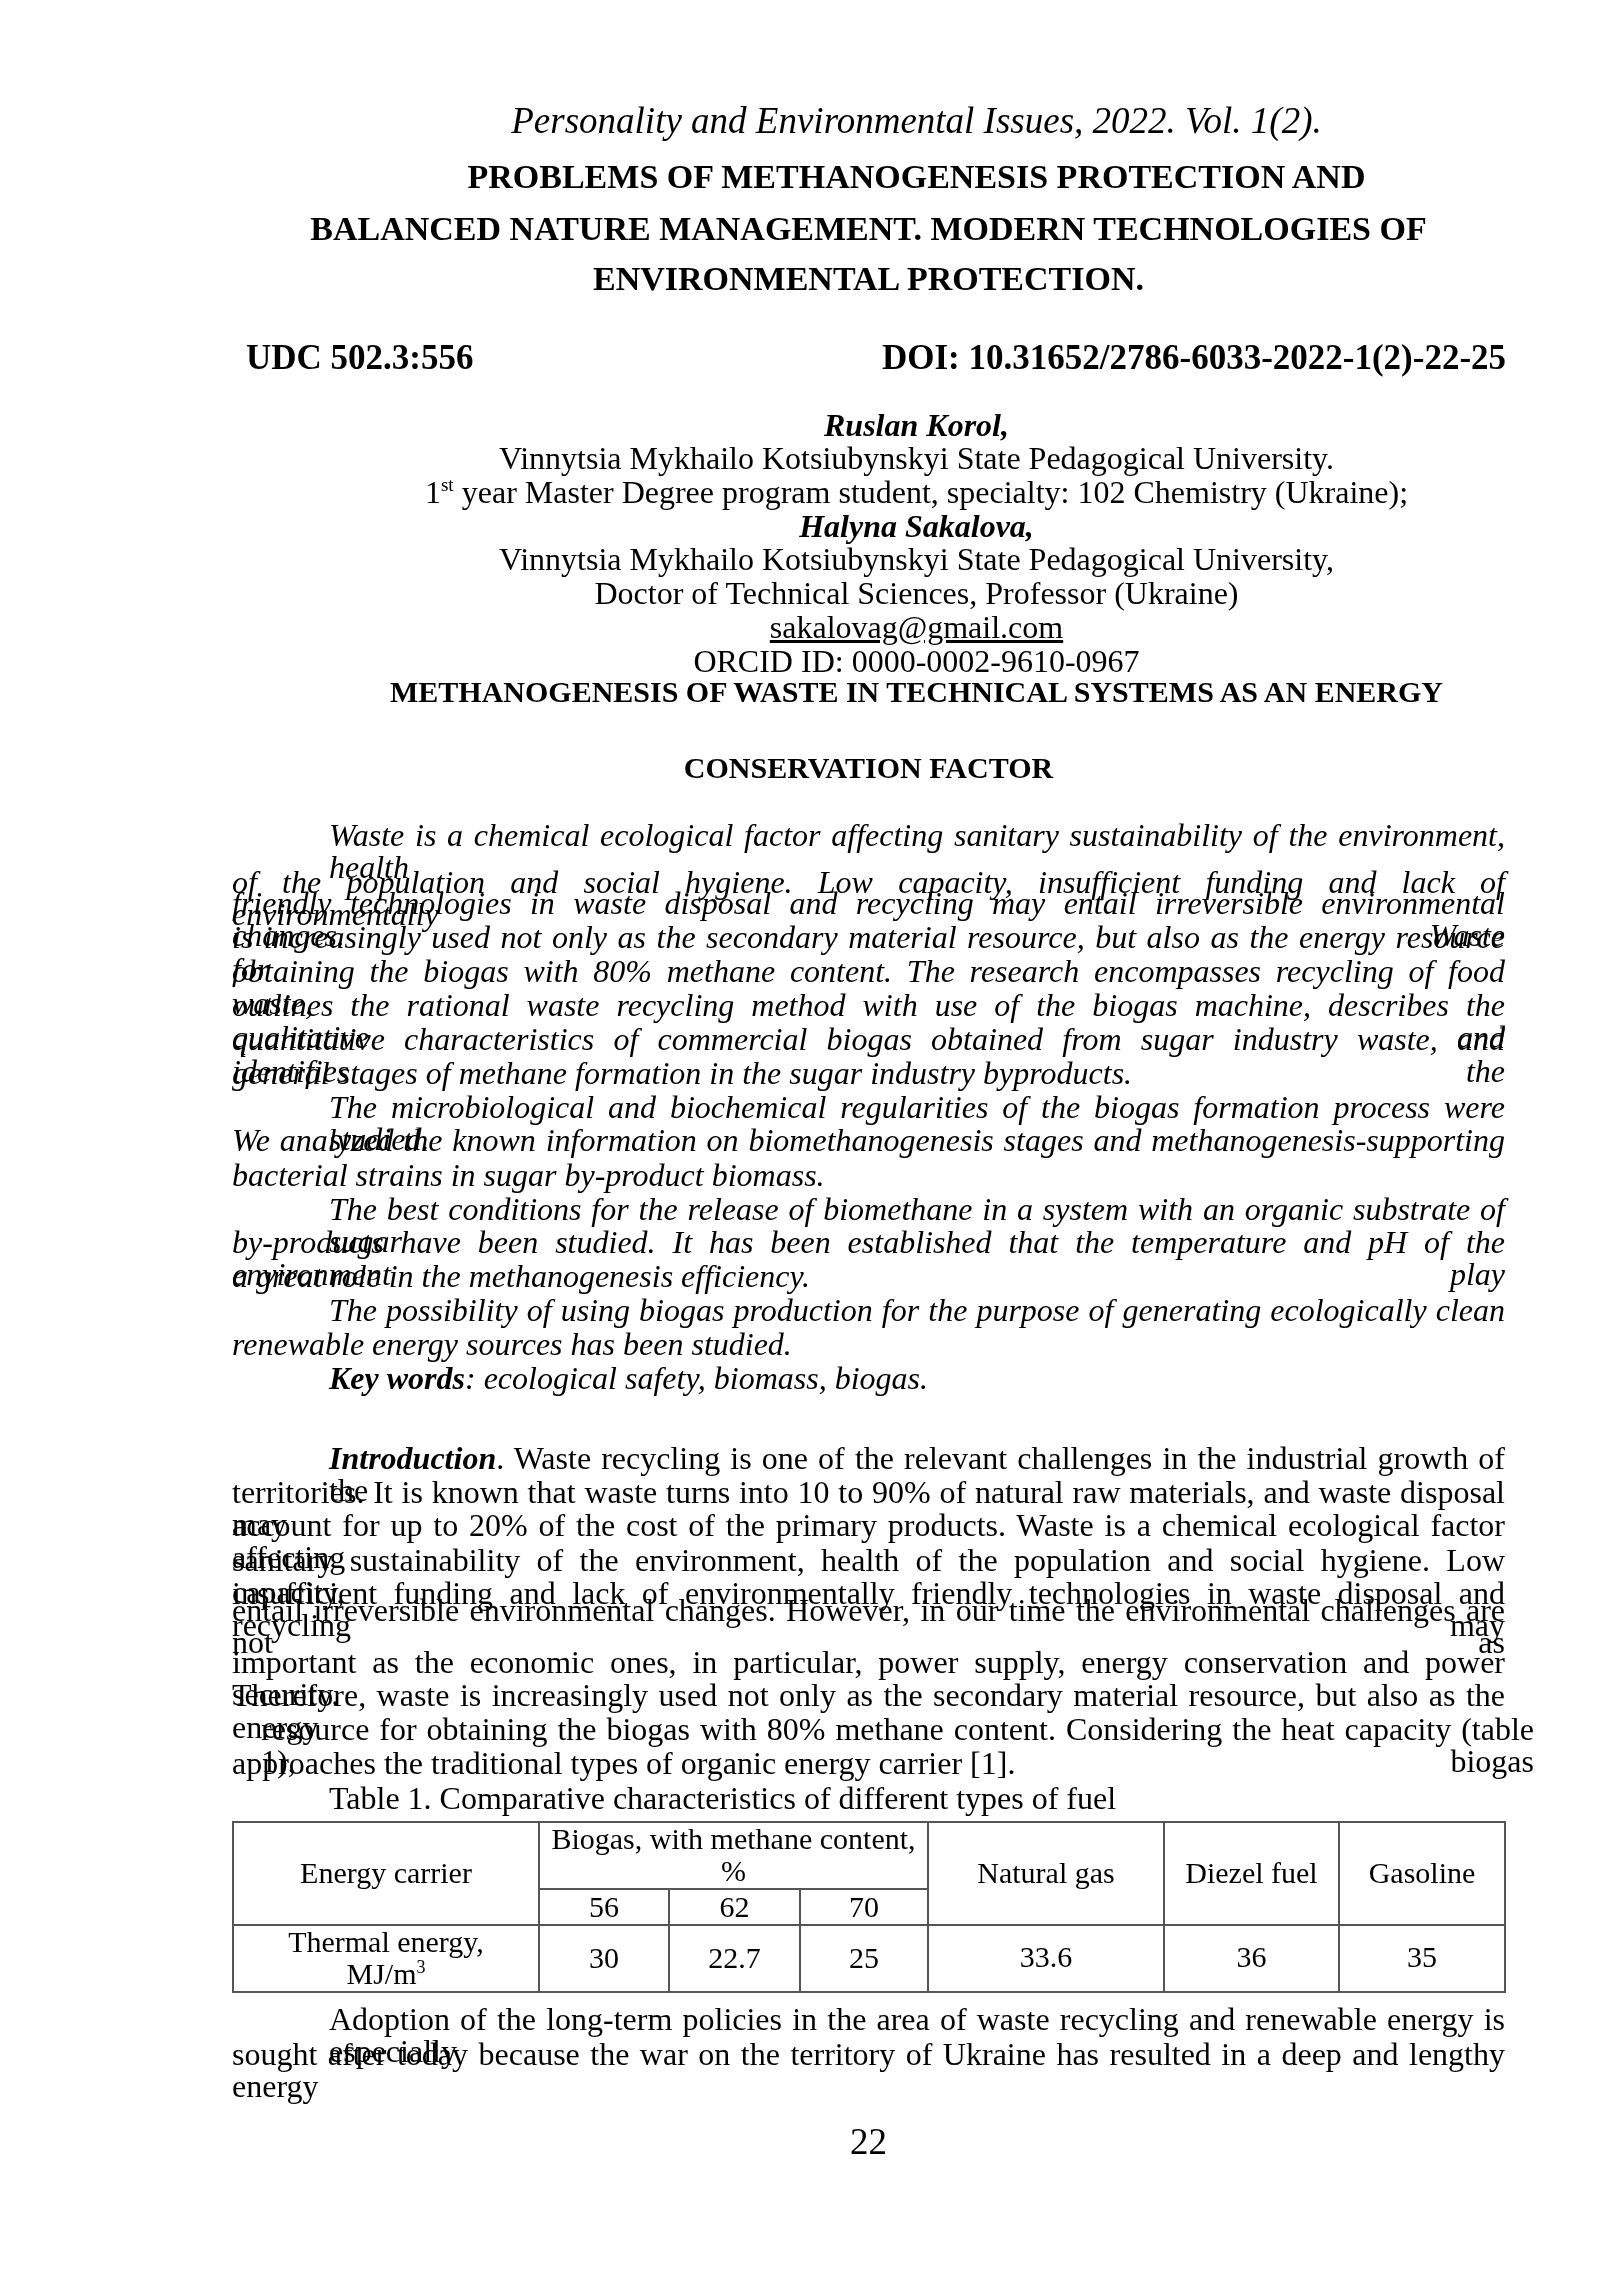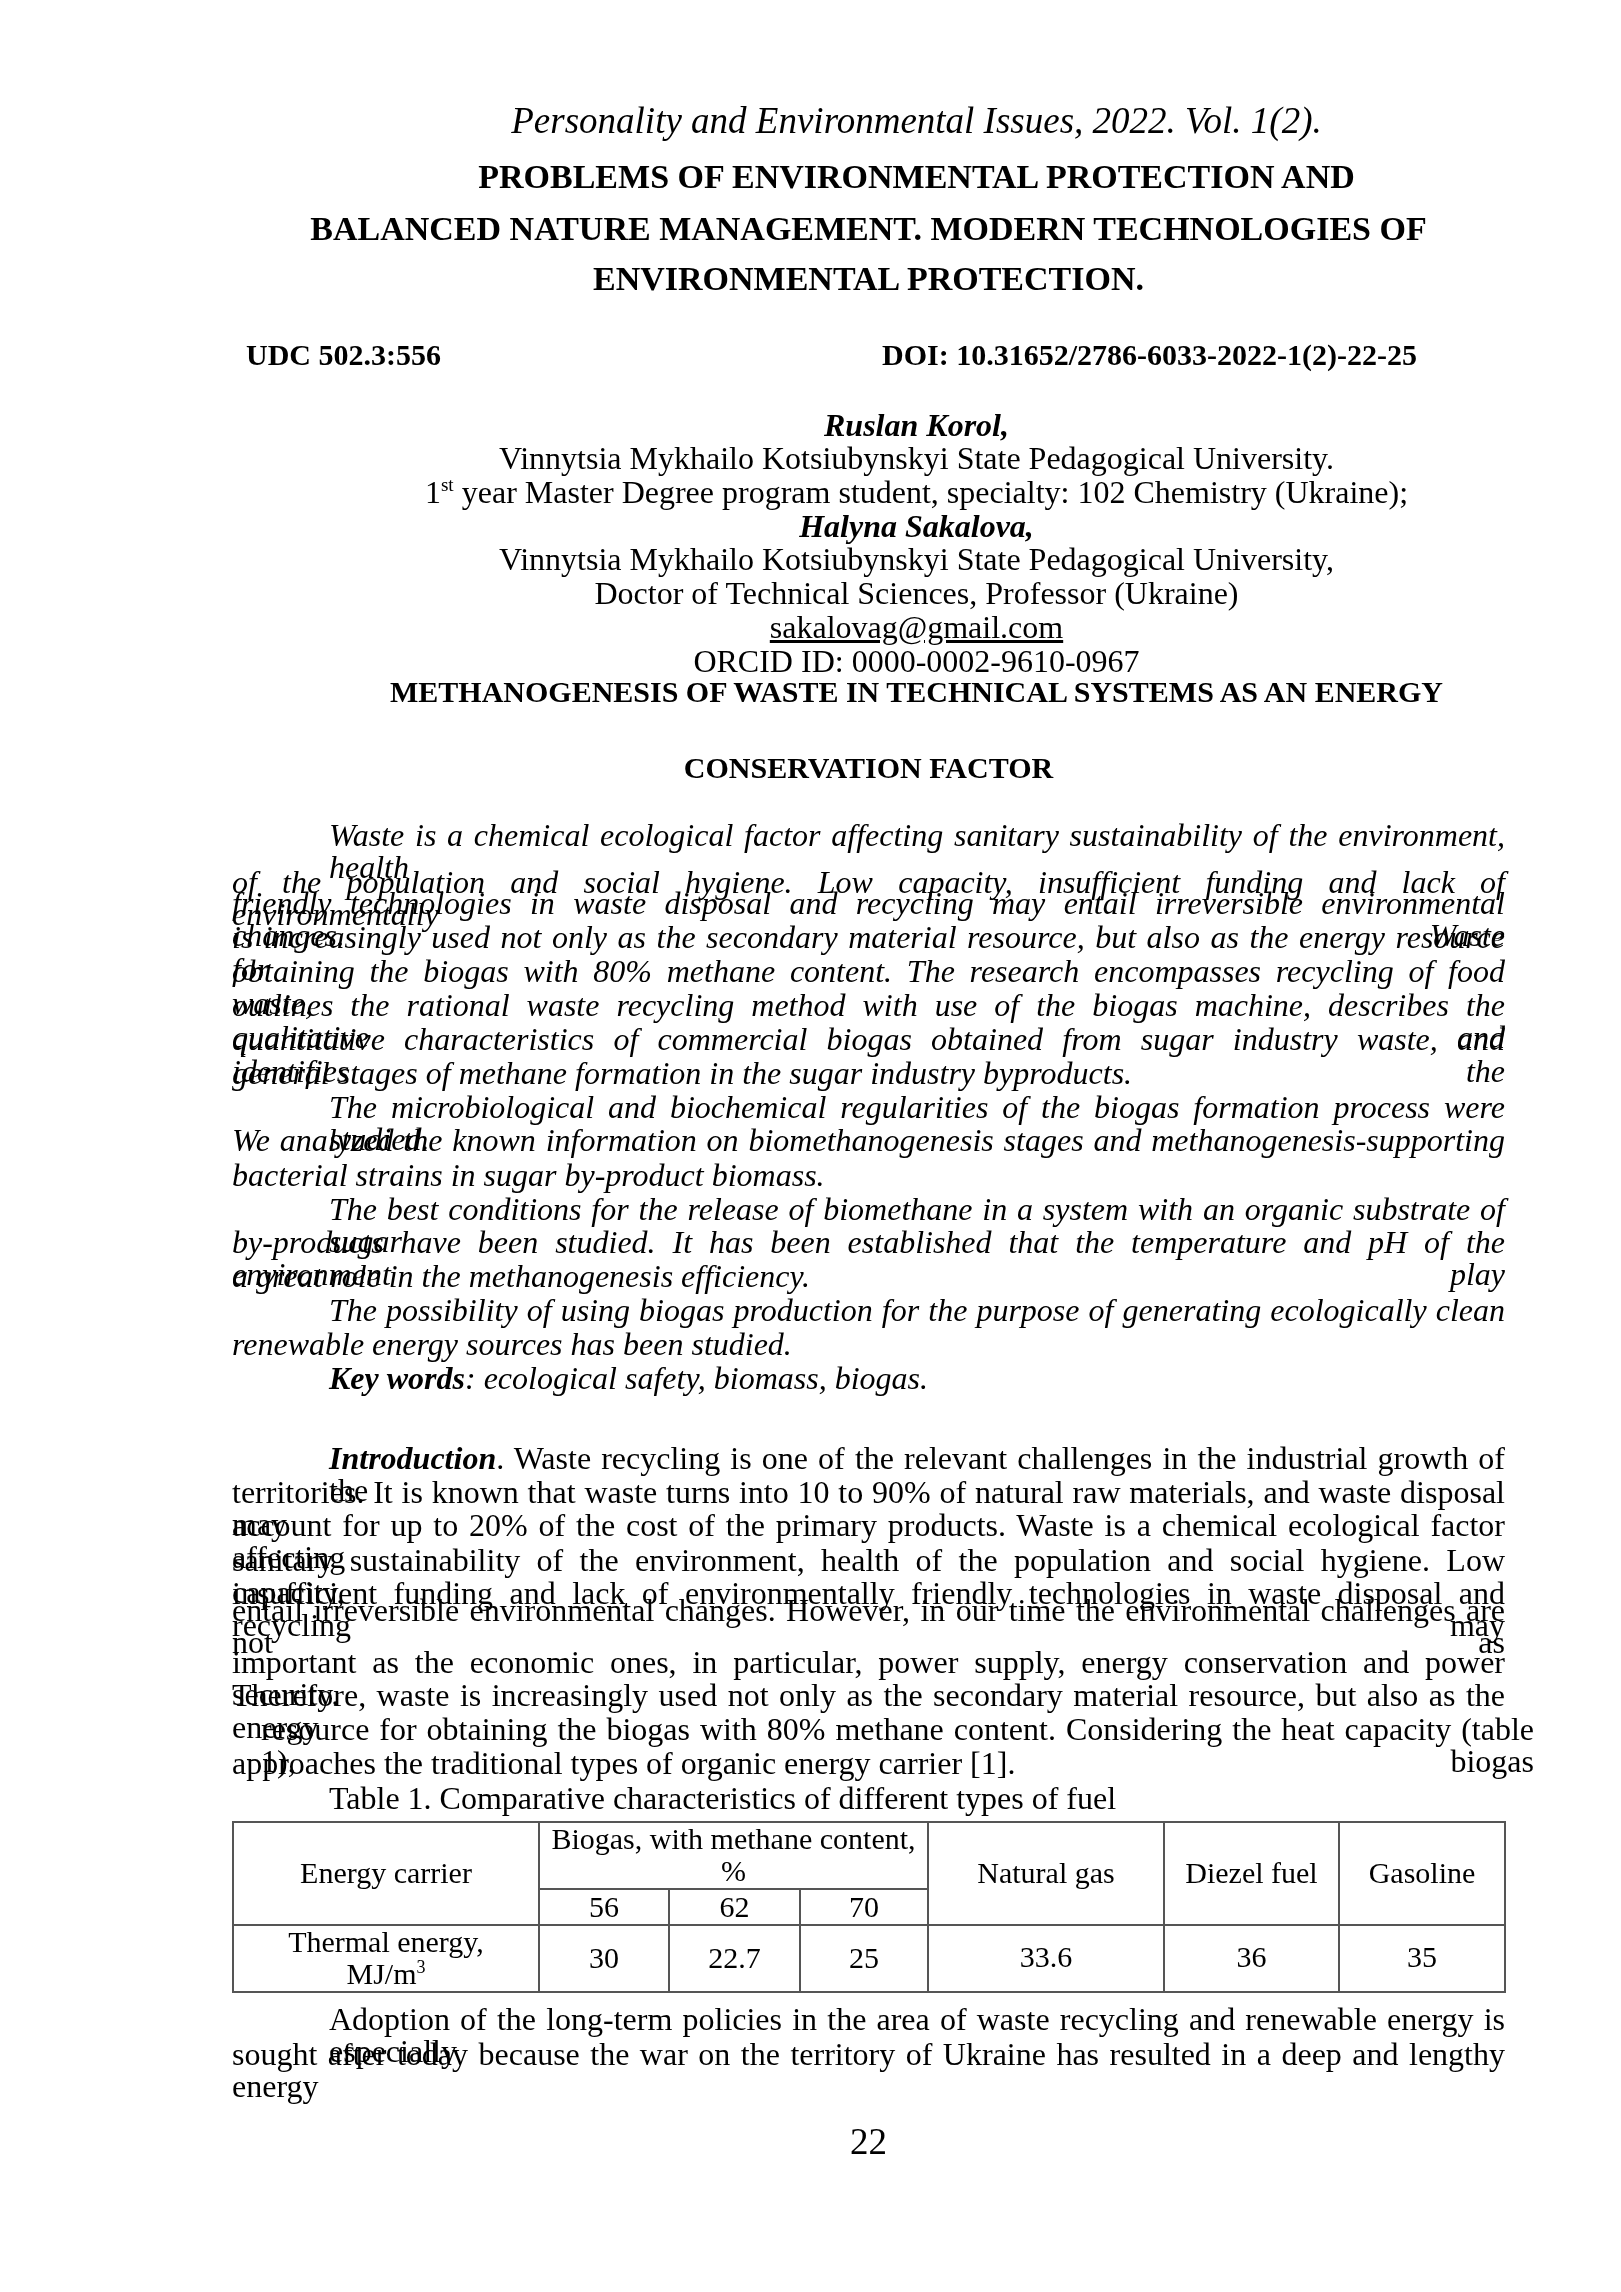--- a/index.html
+++ b/index.html
@@ -8,36 +8,36 @@
   .ln { position: absolute; white-space: nowrap; font-size: 32px; line-height: 1; }
   .just { left: 232px; width: 1273px; text-align: justify; text-align-last: justify; white-space: normal; }
   .just.last { text-align-last: left; }
   .ind { left: 329px; width: 1176px; }
   .center { left: 232px; width: 1273px; text-align: center; }
   .center-ind { left: 328px; width: 1177px; text-align: center; }
   .it { font-style: italic; }
   .b { font-weight: bold; }
   .journal { font-size: 37px; font-style: italic; }
   .section-title { font-size: 34px; font-weight: bold; }
-  .meta { font-size: 30px; font-weight: bold; }
+  .meta { font-size: 35px; font-weight: bold; }
   .paper-title { font-size: 30px; font-weight: bold; }
   .email { text-decoration: underline; }
   sup { font-size: 60%; vertical-align: 0.6em; line-height: 0; }
   table.fuel { position: absolute; left: 232px; top: 1821px; width: 1273px; height: 142px;
                border-collapse: collapse; font-size: 30px; line-height: 1.08; table-layout: fixed; }
   table.fuel td { border: 2px solid #555; text-align: center; vertical-align: middle; padding: 0 3.9px; }
   table.fuel td.top { vertical-align: top; padding-top: 15px; }
   .page-num { font-size: 37px; }
 </style>
 </head>
 <body>
 
 <div class="ln center-ind journal" style="top:102px;">Personality and Environmental Issues, 2022. Vol. 1(2).</div>
 
-<div class="ln center-ind section-title" style="top:160px;">PROBLEMS OF ENVIRONMENTAL PROTECTION AND</div>
+<div class="ln center-ind section-title" style="top:160px;">PROBLEMS OF METHANOGENESIS PROTECTION AND</div>
 <div class="ln center section-title" style="top:212px;">BALANCED NATURE MANAGEMENT. MODERN TECHNOLOGIES OF</div>
 <div class="ln center section-title" style="top:262px;">ENVIRONMENTAL PROTECTION.</div>
 
 <div class="ln meta" style="top:340px; left:246px;">UDC  502.3:556</div>
 <div class="ln meta" style="top:340px; left:882px;">DOI: 10.31652/2786-6033-2022-1(2)-22-25</div>
 
 <div class="ln center-ind b it" style="top:409px;">Ruslan Korol,</div>
 <div class="ln center-ind" style="top:442px;">Vinnytsia Mykhailo Kotsiubynskyi State Pedagogical University.</div>
 <div class="ln center-ind" style="top:476px;"><span>1</span><sup>st</sup><span> year Master Degree program student, specialty: 102 Chemistry (Ukraine);</span></div>
 <div class="ln center-ind b it" style="top:510px;">Halyna Sakalova,</div>

